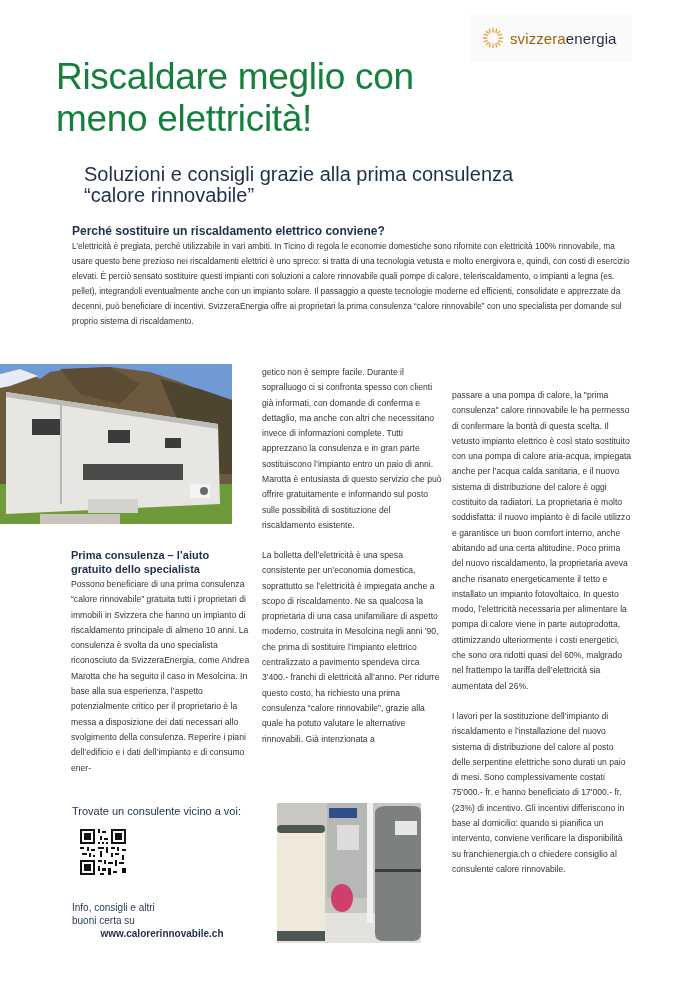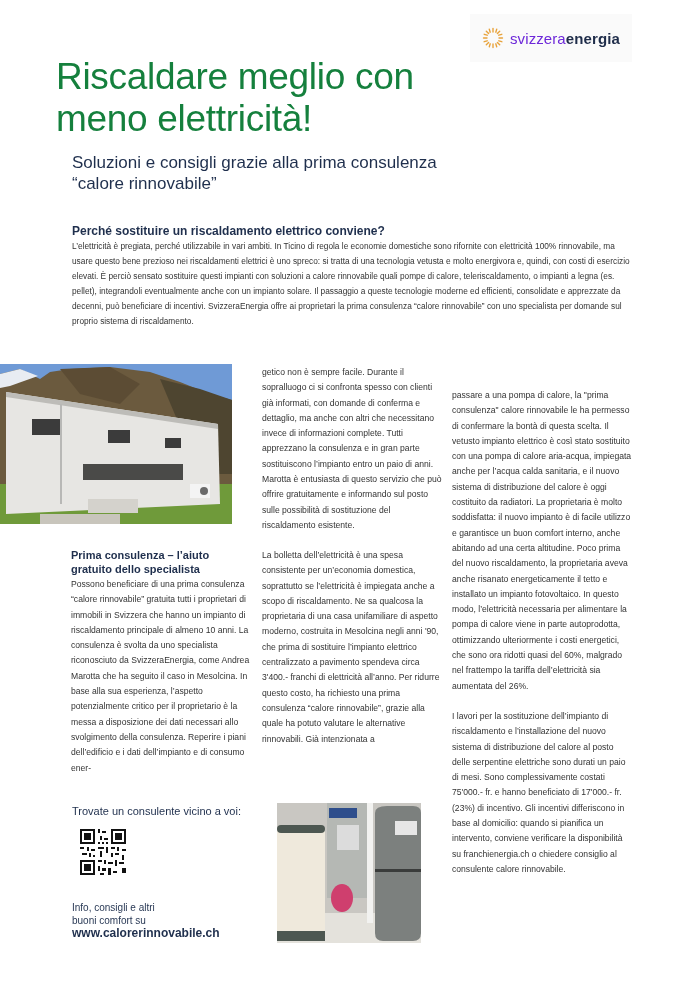--- a/index.html
+++ b/index.html
@@ -1,43 +1,43 @@
 <!DOCTYPE html>
 <html><head>
 <meta charset="utf-8">
 <style>
   html, body { margin: 0; padding: 0; background: #ffffff; }
   body { width: 700px; height: 998px; position: relative; overflow: hidden;
          font-family: "Liberation Sans", "DejaVu Sans", sans-serif; color: #2a3040; }
   .logo-box { position: absolute; left: 470px; top: 14px; width: 162px; height: 48px;
               background: #fafafa; display: flex; align-items: center; gap: 6px; padding-left: 12px; box-sizing: border-box; }
   .logo-text { font-size: 15px; color: #1f2d4a; letter-spacing: 0.1px; }
-  .logo-text b { font-weight: 700; }
-  .logo-light { font-weight: 400; color: #6d28d9; }
+  .logo-text b { font-weight: 400; }
+  .logo-light { font-weight: 400; color: #a16207; }
   .title { position: absolute; left: 56px; top: 56px; width: 460px; margin: 0;
            font-size: 37px; line-height: 42px; font-weight: 400; color: #15803d; letter-spacing: -0.3px; }
-  .subtitle { position: absolute; left: 72px; top: 152px; width: 460px; margin: 0;
-              font-size: 17px; line-height: 21px; font-weight: 400; color: #1f2f4d; }
+  .subtitle { position: absolute; left: 72px; top: 152px; width: 460px; margin: 12px;
+              font-size: 20px; line-height: 21px; font-weight: 400; color: #1f2f4d; }
   .intro-h { position: absolute; left: 72px; top: 224px; margin: 0; font-size: 12px; font-weight: 700; color: #1f2f4d; }
   .intro-p { position: absolute; left: 72px; top: 239px; width: 560px; margin: 0;
              font-size: 8.3px; line-height: 15px; color: #333; }
   .photo-house { position: absolute; left: 0; top: 364px; width: 232px; height: 160px; overflow: hidden; }
   .col { position: absolute; font-size: 8.6px; line-height: 15.3px; color: #333; margin: 0; }
   .col h3 { margin: 0 0 1px 0; font-size: 11px; line-height: 14px; font-weight: 700; color: #1f2f4d; }
   .col p { margin: 0; }
   .col1a { left: 71px; top: 548px; width: 180px; }
   .col2a { left: 262px; top: 365px; width: 180px; }
   .col2b { left: 262px; top: 548px; width: 180px; }
   .col3 { left: 452px; top: 349px; width: 180px; margin-top: 39px; }
   .col3 .gap { height: 15px; }
   .cta { position: absolute; left: 72px; top: 804px; width: 180px; }
   .cta h4 { margin: 0; font-size: 11px; line-height: 14px; font-weight: 400; color: #1f2f4d; }
   .qr { margin: 11px 0 0 8px; width: 46px; height: 46px; }
   .cta-p { margin: 22px 0 0 0; font-size: 10px; line-height: 13px; color: #2a3a56; }
-  .cta-link { font-size: 12px; font-weight: 700; color: #1f2f4d; text-decoration: none; display: block; }
+  .cta-link { font-size: 10px; font-weight: 700; color: #1f2f4d; text-decoration: none; display: block; text-align: center; }
   .photo-heat { position: absolute; left: 277px; top: 803px; width: 144px; height: 140px; overflow: hidden; }
 </style>
 </head>
 <body>
 
 <div class="logo-box">
   <svg width="22" height="22" viewBox="0 0 22 22">
     <g stroke="#e8a33c" stroke-width="1.4" stroke-linecap="round">
       <line x1="11" y1="1.5" x2="11" y2="5"></line>
       <line x1="11" y1="17" x2="11" y2="20.5"></line>
@@ -159,21 +159,21 @@
       <rect x="8" y="17" width="1" height="2"></rect>
         <rect x="10" y="18" width="2" height="1"></rect>
         <rect x="13" y="18" width="1" height="3"></rect>
         <rect x="15" y="19" width="2" height="1"></rect>
         <rect x="19" y="18" width="2" height="2"></rect>
       <rect x="9" y="20" width="2" height="1"></rect>
     </g>
   </svg>
   <p class="cta-p">
     <span>Info, consigli e altri</span><br>
-    <span>buoni comfort su</span>
+    <span>buoni certa su</span>
     <a class="cta-link">www.calorerinnovabile.ch</a>
   </p>
 </div>
 
 <div class="photo-heat">
   <svg width="144" height="140" viewBox="0 0 144 140" preserveAspectRatio="none">
     <rect width="144" height="140" fill="#c9c7c2"></rect>
     <rect x="50" y="0" width="45" height="95" fill="#b5b8b4"></rect>
     <rect x="52" y="5" width="28" height="10" fill="#2e4e8c"></rect>
     <rect x="60" y="22" width="22" height="25" fill="#dcdcdc"></rect>

